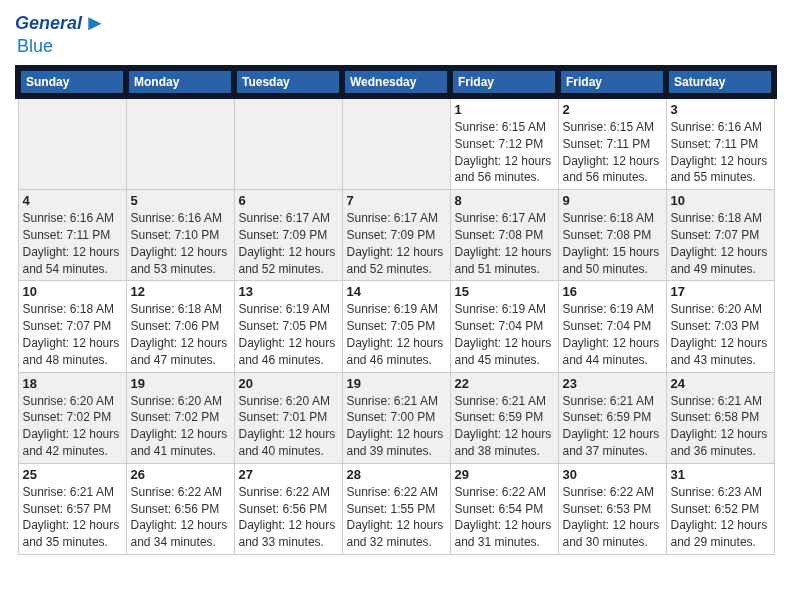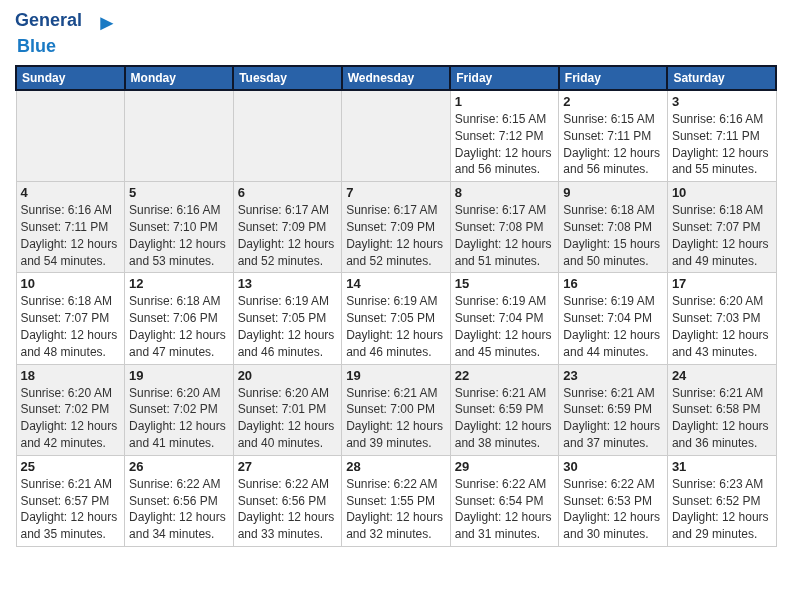--- a/index.html
+++ b/index.html
@@ -42,21 +42,21 @@
       border-collapse: collapse;
       table-layout: fixed;
     }
     th {
       background-color: #2962a8;
       color: #fff;
       text-align: left;
       padding: 4px 5px;
       font-size: 12px;
       font-weight: bold;
-      border: 2px solid #0f172a;
+      border: 6px solid #0f172a;
     }
     td {
       vertical-align: top;
       border: 1px solid #ccc;
       padding: 3px 4px;
       font-size: 10px;
       color: #333;
       height: 80px;
     }
     td.empty {
@@ -83,25 +83,25 @@
     tr:nth-child(even) td.empty {
       background-color: #e8e8e8;
     }
   </style>
 </head>
 <body>
 
 <div class="container">
   <div class="header">
     <div class="logo">
-  <div style="display:flex;align-items:flex-start;gap:12px;">
+  <div style="display:flex;align-items:center;gap:0;font-style:italic;">
     <span style="color:#1a4b8c;font-size:18px;font-weight:bold;">General</span>
     <span style="color:#1a7ac4;font-size:22px;margin-left:2px;">►</span>
   </div>
-  <div style="color:#1a7ac4;font-size:18px;font-weight:bold;margin-left:2px;">Blue</div>
+  <div style="color:#1a7ac4;font-size:18px;font-weight:normal;margin-left:2px;">Blue</div>
 </div>
     <div class="title-section">
       <div class="month-year"></div>
       <div class="location"></div>
     </div>
   </div>
 
   <table>
     <thead>
       <tr>

